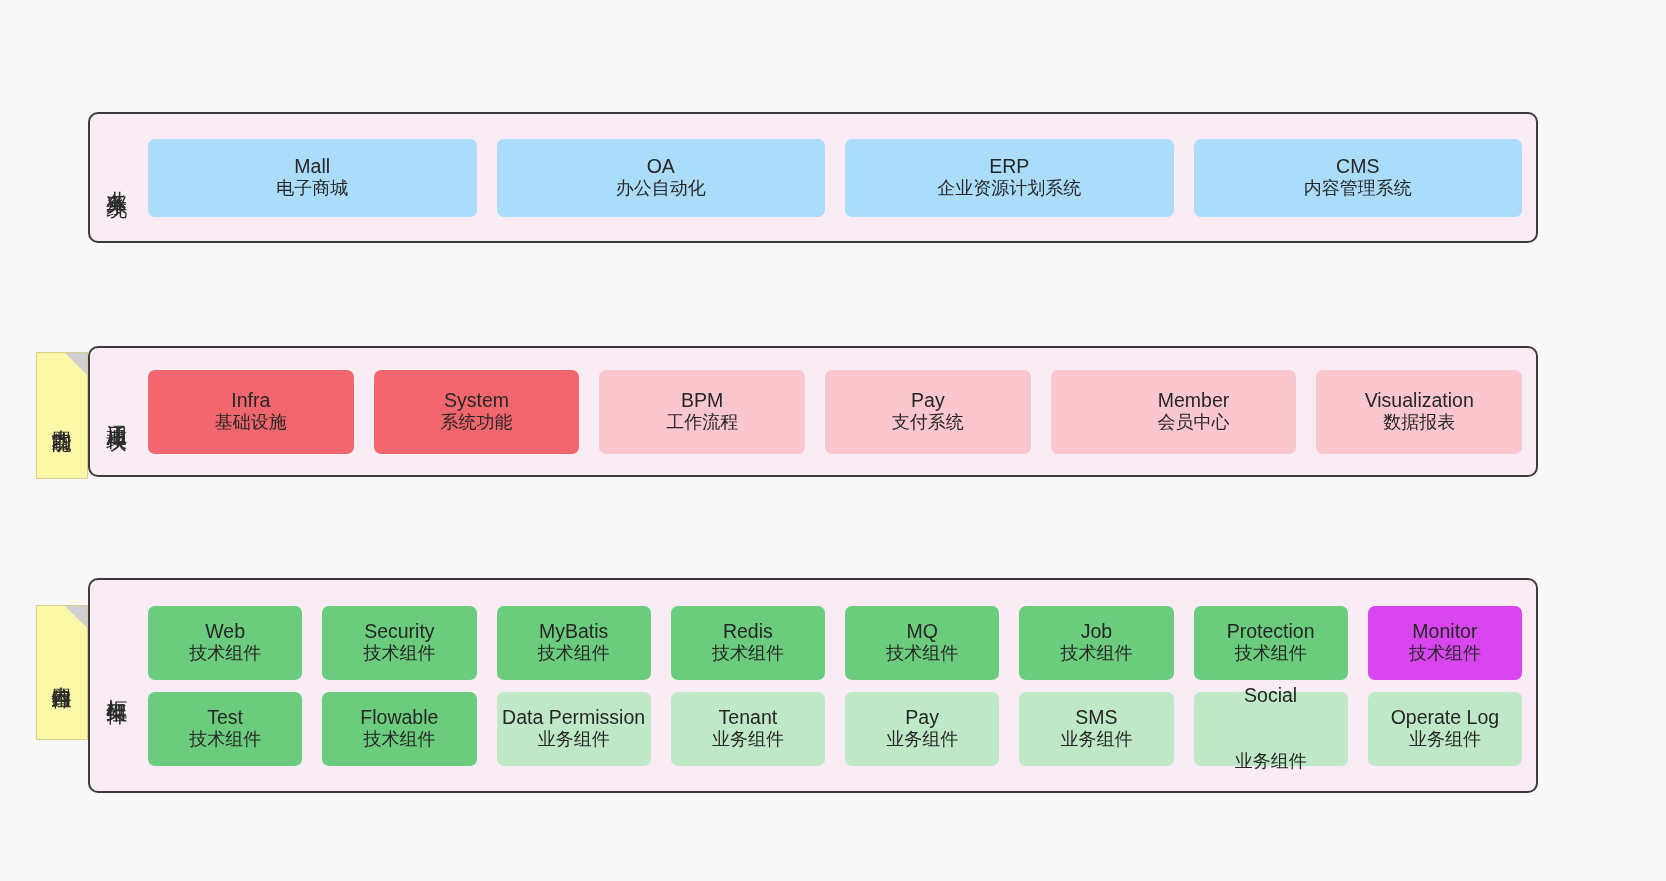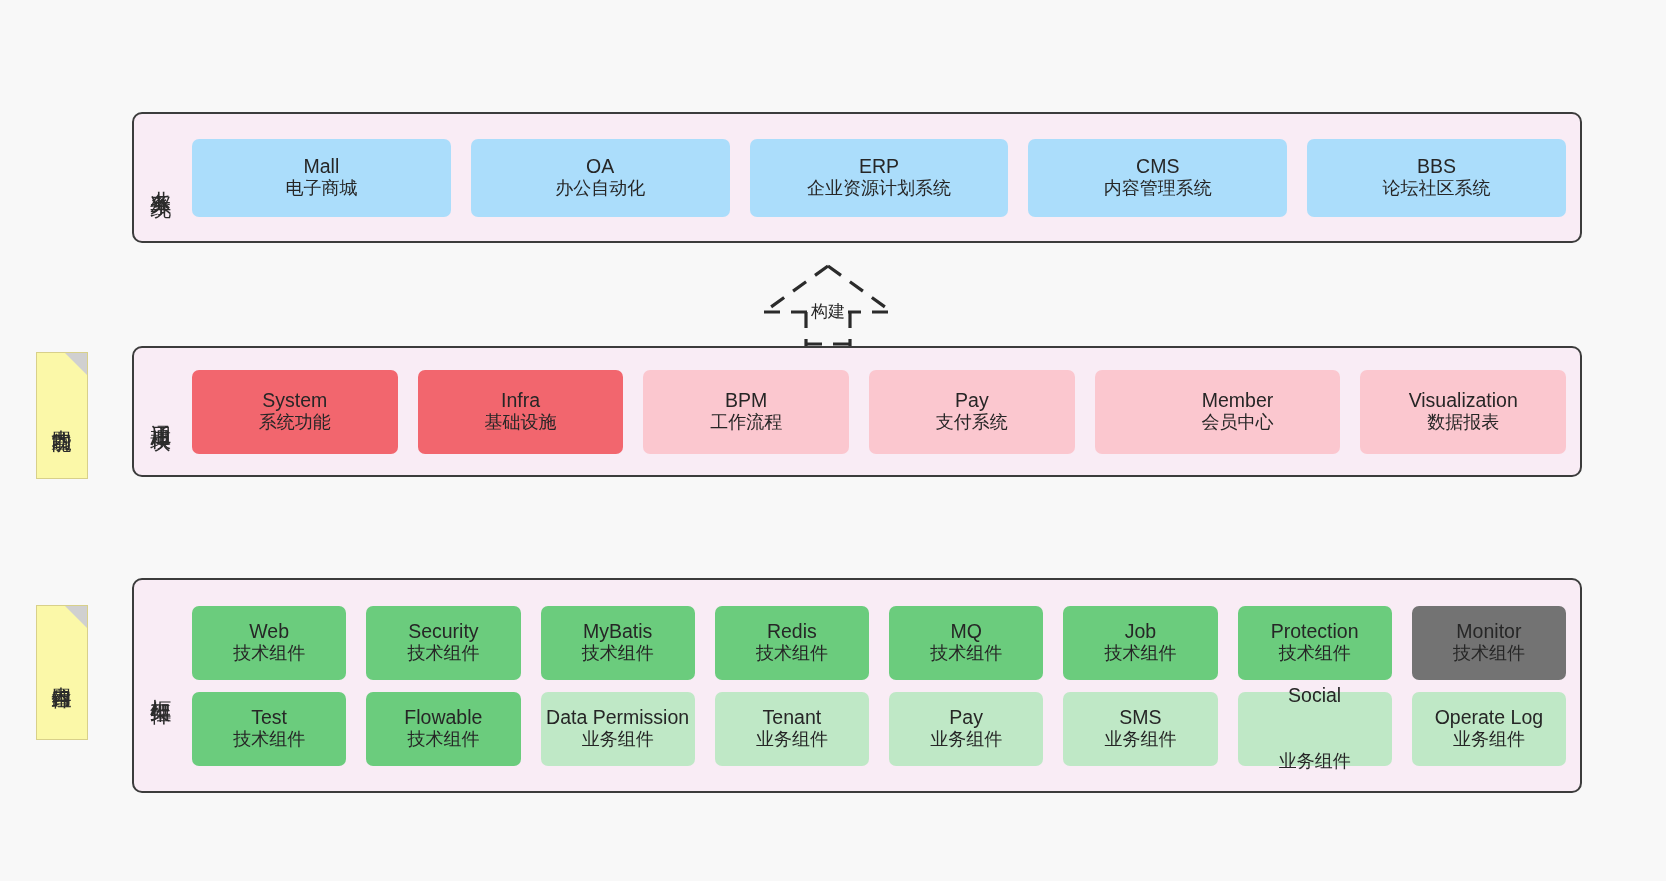--- a/index.html
+++ b/index.html
@@ -18,21 +18,20 @@
 
   
   .layer {
     position: absolute;
     background: #f9ecf5;
     border: 2.2px solid #3c3c3c;
     border-radius: 10px;
     box-sizing: border-box;
     display: flex;
     align-items: center;
-    margin-left: 44px;
   }
   .layer-title {
     width: 54px;
     flex: 0 0 54px;
     align-self: stretch;
     display: flex;
     align-items: center;
     justify-content: center;
     font-size: 21px;
     color: #2b2b2b;
@@ -151,58 +150,43 @@
           <span class="t1">ERP</span>
           <span class="t2">企业资源计划系统</span>
         </div>
 
 
         <div class="card tall" style="background:#abddfb;">
           <span class="t1">CMS</span>
           <span class="t2">内容管理系统</span>
         </div>
 
-        <div class="card tall" style="background:#abddfb;">
-          <span class="t1">BBS</span>
-          <span class="t2">论坛社区系统</span>
-        </div>
 
       </div>
     </div>
   </div>
 
-  <div class="connector" style="left:760px; top:262px; width:136px; height:84px;">
-    <svg width="136" height="84" viewBox="0 0 136 84">
-      <path d="M 68 4 L 132 50" fill="none" stroke="#2b2b2b" stroke-width="3.2" stroke-dasharray="16 11" stroke-linecap="butt"></path>
-      <path d="M 68 4 L 4 50" fill="none" stroke="#2b2b2b" stroke-width="3.2" stroke-dasharray="16 11" stroke-linecap="butt"></path>
-      <path d="M 4 50 L 132 50" fill="none" stroke="#2b2b2b" stroke-width="3.2" stroke-dasharray="16 11" stroke-linecap="butt"></path>
-      <path d="M 46 50 L 46 84" fill="none" stroke="#2b2b2b" stroke-width="3.2" stroke-dasharray="16 11"></path>
-      <path d="M 90 50 L 90 84" fill="none" stroke="#2b2b2b" stroke-width="3.2" stroke-dasharray="16 11"></path>
-      <path d="M 46 82 L 90 82" fill="none" stroke="#2b2b2b" stroke-width="3.2" stroke-dasharray="16 11"></path>
-    </svg>
-    <span class="conn-label">构建</span>
-  </div>
 
   <div class="note" style="left:36px; top:352px; height:127px;">
     <span>内置功能</span>
   </div>
 
   <div class="layer" style="left:88px; top:346px; width:1450px; height:131px;">
     <div class="layer-title">通用模块</div>
     <div class="layer-body">
       <div class="row">
 
         <div class="card tall2" style="background:#f2666e;">
+          <span class="t1">Infra</span>
+          <span class="t2">基础设施</span>
+        </div>
+
+        <div class="card tall2" style="background:#f2666e;">
           <span class="t1">System</span>
           <span class="t2">系统功能</span>
-        </div>
-
-        <div class="card tall2" style="background:#f2666e;">
-          <span class="t1">Infra</span>
-          <span class="t2">基础设施</span>
         </div>
 
         <div class="card tall2" style="background:#fbc7cf;">
           <span class="t1">BPM</span>
           <span class="t2">工作流程</span>
         </div>
 
         <div class="card tall2" style="background:#fbc7cf;">
           <span class="t1">Pay</span>
           <span class="t2">支付系统</span>
@@ -253,21 +237,21 @@
           <span class="t2">技术组件</span>
         </div>
         <div class="card tall3" style="background:#6bcc7d;text-align:right;">
           <span class="t1">Job</span>
           <span class="t2">技术组件</span>
         </div>
         <div class="card tall3" style="background:#6bcc7d;">
           <span class="t1">Protection</span>
           <span class="t2">技术组件</span>
         </div>
-        <div class="card tall3" style="background:#737373;">
+        <div class="card tall3" style="background:#d946ef;">
           <span class="t1">Monitor</span>
           <span class="t2">技术组件</span>
         </div>
       </div>
 
       <div class="row">
         <div class="card tall3" style="background:#6bcc7d;">
           <span class="t1">Test</span>
           <span class="t2">技术组件</span>
         </div>

